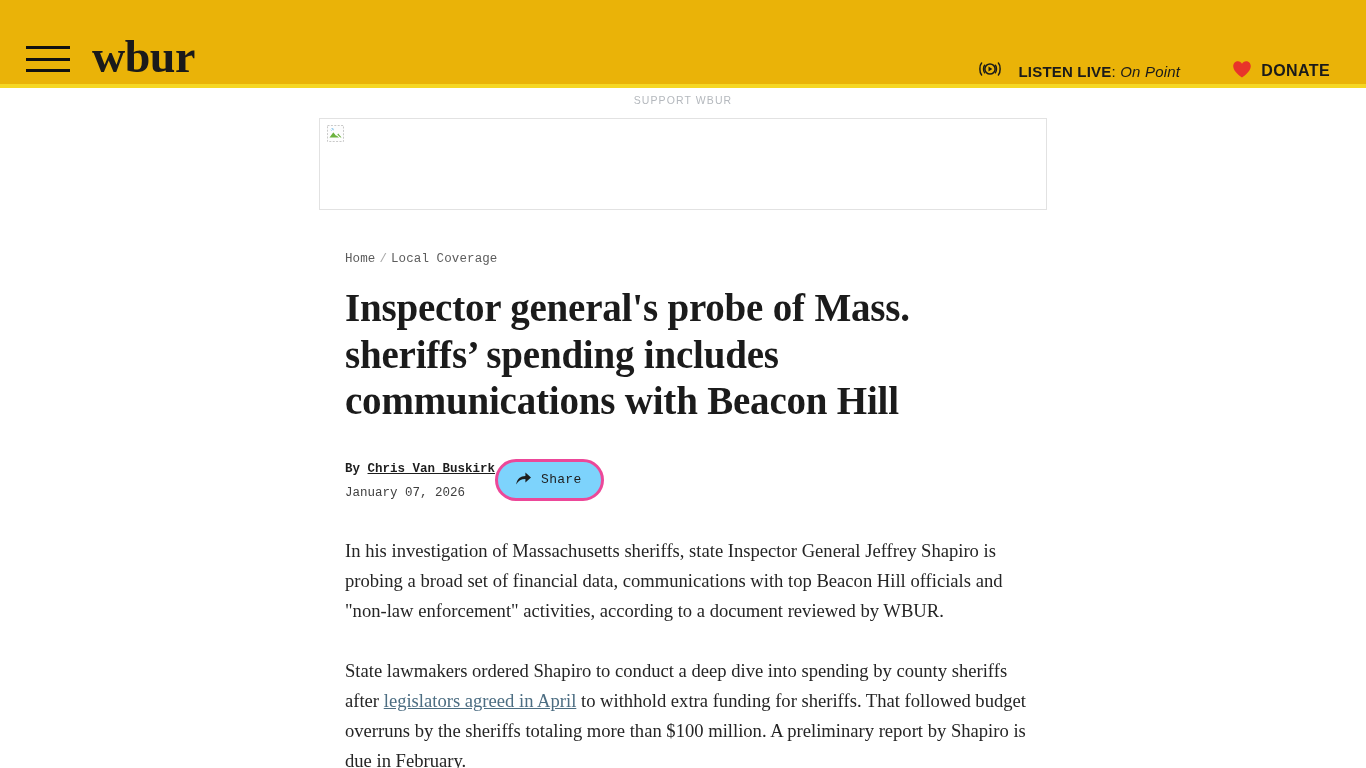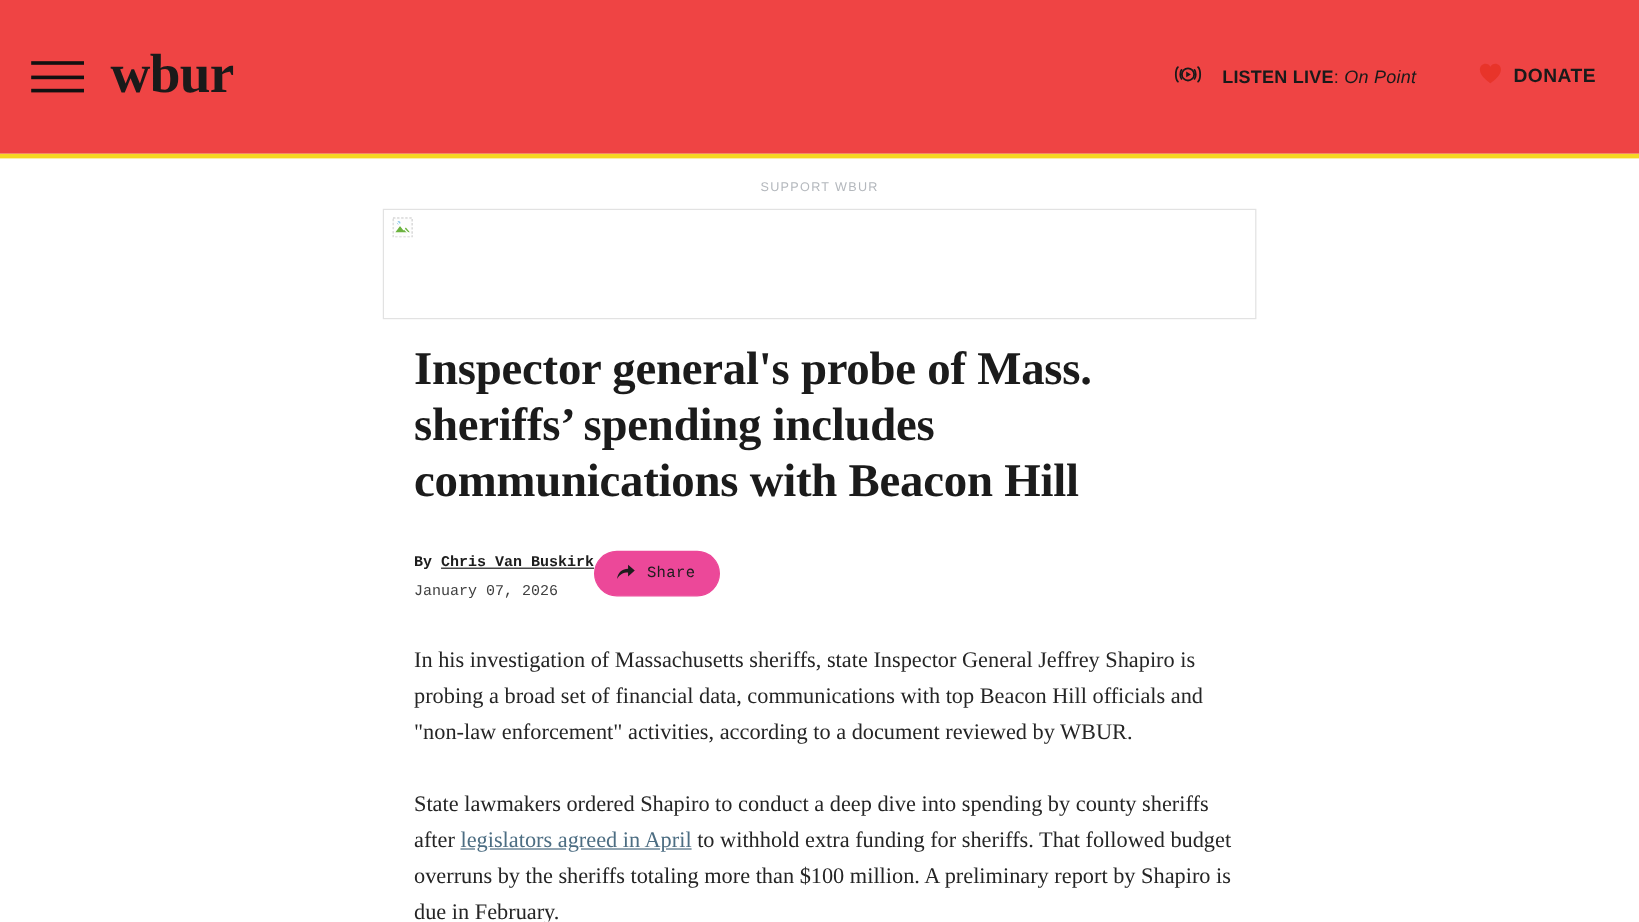--- a/index.html
+++ b/index.html
@@ -13,24 +13,24 @@
     background: #ffffff;
   }
   body {
     font-family: "Liberation Serif", "DejaVu Serif", serif;
     color: #222222;
   }
 
   
   .site-header {
     position: relative;
-    height: 128px;
-    background: #ef4444;
-    display: flex;
-    align-items: center;
+    height: 84px;
+    background: #eab308;
+    display: flex;
+    align-items: flex-end;
     padding: 0 30px 0 26px;
   }
   .header-left {
     display: flex;
     align-items: center;
     gap: 22px;
   }
   .hamburger {
     width: 44px;
     height: 30px;
@@ -97,21 +97,21 @@
     letter-spacing: 0.4px;
   }
   .yellow-rule {
     height: 4px;
     width: 100%;
     background: #f5d723;
   }
 
   
   .support-area {
-    padding-top: 18px;
+    padding-top: 6px;
     display: flex;
     flex-direction: column;
     align-items: center;
     text-align: center;
   }
   .support-label {
     font-family: "Liberation Sans", "DejaVu Sans", sans-serif;
     font-size: 10.5px;
     letter-spacing: 1.1px;
     color: #b4b8bd;
@@ -180,23 +180,23 @@
     color: #1d1d1d;
     text-decoration: underline;
     cursor: pointer;
   }
   .byline .pubdate { color: #404040; display: block; }
 
   .share-btn {
     display: inline-flex;
     align-items: center;
     gap: 9px;
-    border: 1px solid #ec4899;
+    border: 3px solid #ec4899;
     border-radius: 22px;
-    background: #ec4899;
+    background: #7dd3fc;
     padding: 9px 19px 9px 17px;
     cursor: pointer;
     margin-top: 2px;
     margin-right: 9px;
   }
   .share-label {
     font-family: "Liberation Mono", "DejaVu Sans Mono", monospace;
     font-size: 13px;
     color: #1d1d1d;
     letter-spacing: 0.3px;
@@ -266,20 +266,23 @@
         <path d="M2.5 12.5 L6.4 7.3 L9.2 11.0 L11.2 8.6 L14.5 12.5 Z" fill="#6cb33f"></path>
         <circle cx="5.2" cy="4.6" r="1.5" fill="#8fc8ea"></circle>
         <path d="M1.6 1.6 L15.4 15.4" stroke="#ffffff" stroke-width="1.1"></path>
       </svg>
     </span>
   </div>
 </section>
 
 <main class="article-wrap">
 
+  <nav class="breadcrumb">
+    <a href="#">Home</a><span class="sep">/</span><a href="#">Local Coverage</a>
+  </nav>
 
   <h1 class="headline">Inspector general's probe of Mass. sheriffs’ spending includes communications with Beacon Hill</h1>
 
   <div class="byline-row">
     <div class="byline">
       <span class="by-word">By</span>
       <a class="author" href="#">Chris Van Buskirk</a>
       <span class="pubdate">January 07, 2026</span>
     </div>
 

